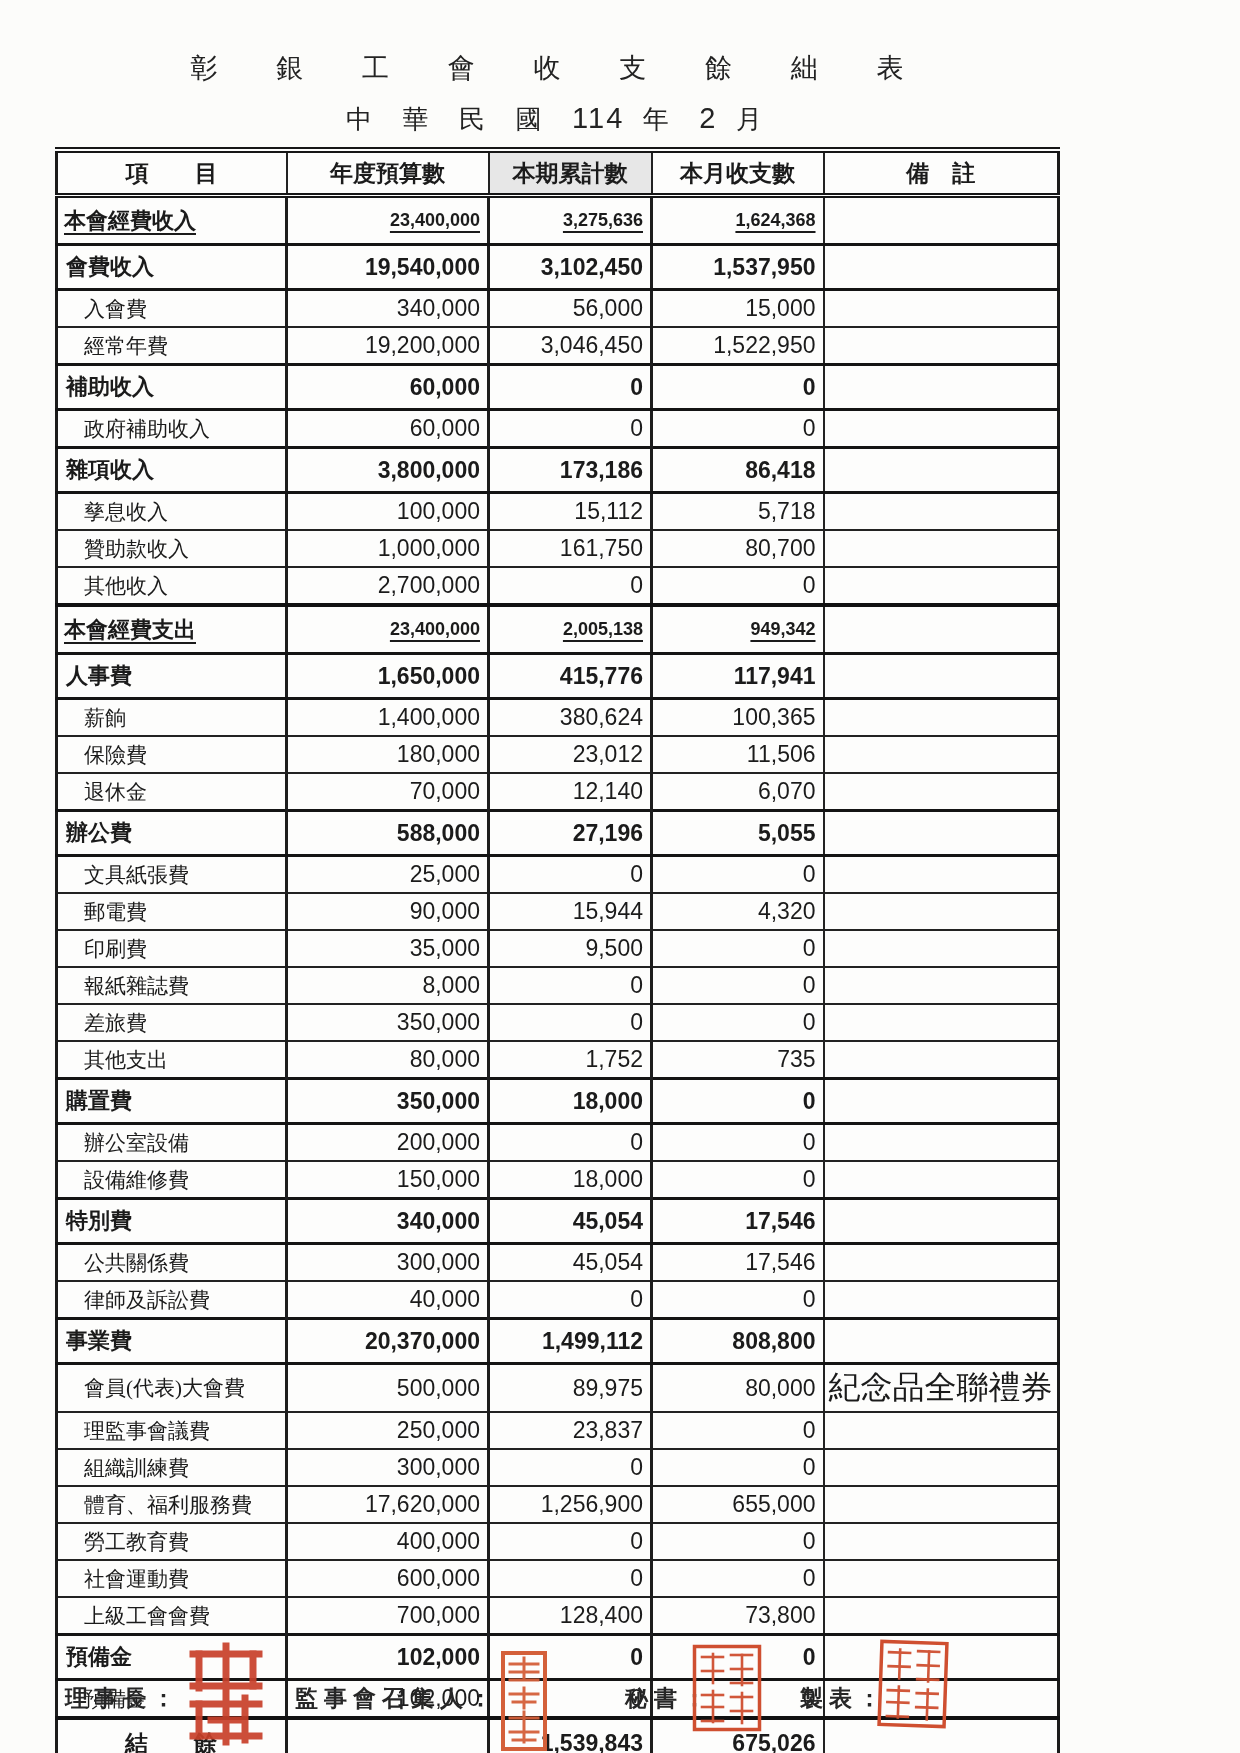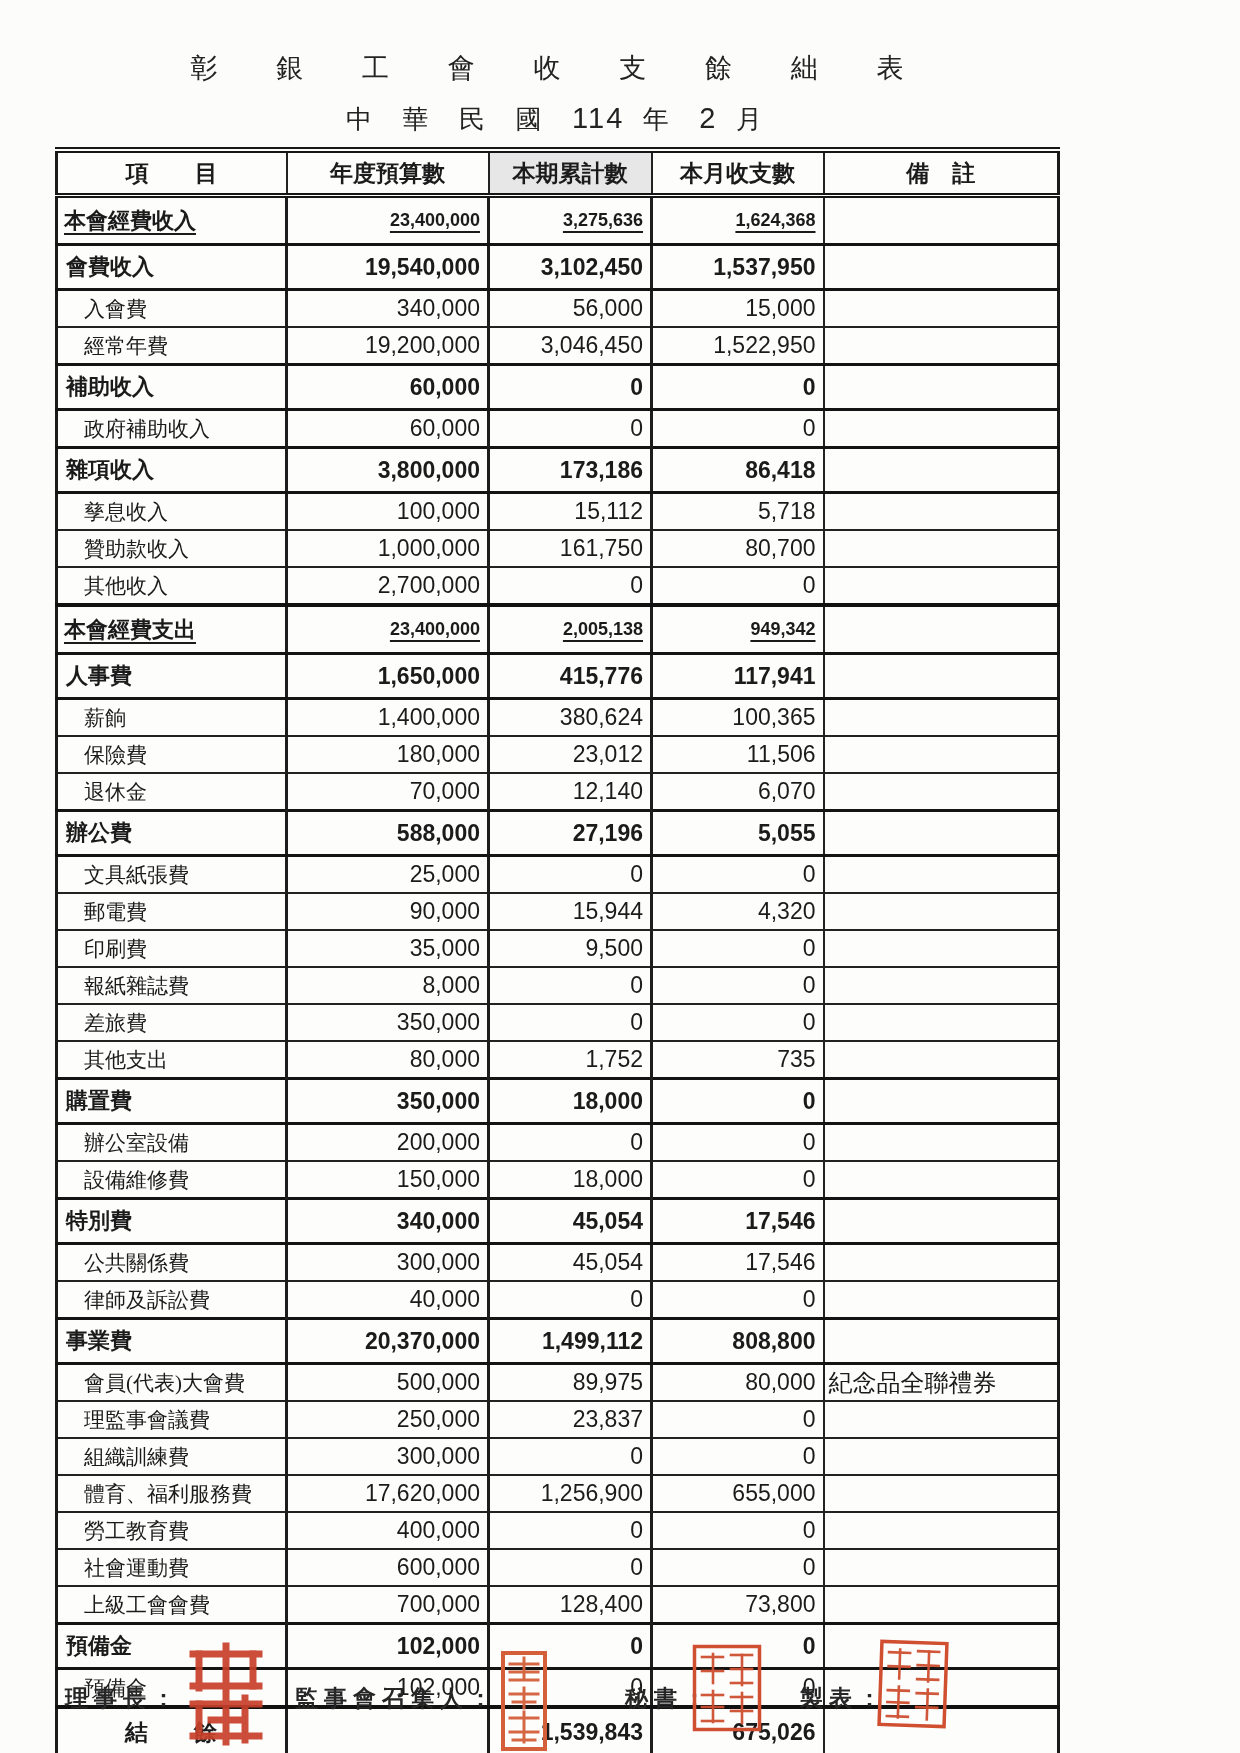--- a/index.html
+++ b/index.html
@@ -39,21 +39,21 @@
   th.shaded{background:#e7e7e7;margin-top:40px;}
   col.c1{width:230px}col.c2{width:202px}col.c3{width:163px}col.c4{width:172px}col.c5{width:235px}
   td{vertical-align:middle;}
   td.c-label{text-align:left;}
   td.c-num{
     text-align:right;padding-right:7px;
     font-family:"Liberation Sans","DejaVu Sans",sans-serif;
   }
   td.c-num{border-left:3px solid #1d1d1d;}
   td.c-remark{
-    text-align:left;padding-left:4px;font-size:24px;
+    text-align:left;padding-left:4px;font-size:32px;
   }
   tr.sub td{height:33px;}
   tr.sub td.c-label{padding-left:26px;font-size:21px;}
   tr.sub td.c-num{font-size:23px;}
   tr.section td{height:40px;border-top:3px solid #141414;border-bottom:3px solid #141414;margin-left:41px;}
   tr.section td.c-label{padding-left:8px;font-size:22px;font-weight:700;}
   tr.section td.c-num{font-size:23px;font-weight:700;}
   tr.grand td{height:43px;border-top:4px solid #111;border-bottom:3px solid #141414;}
   tr.grand td.c-label{padding-left:6px;font-size:22px;font-weight:700;}
   tr.grand td.c-num{font-size:18px;font-weight:700;}

